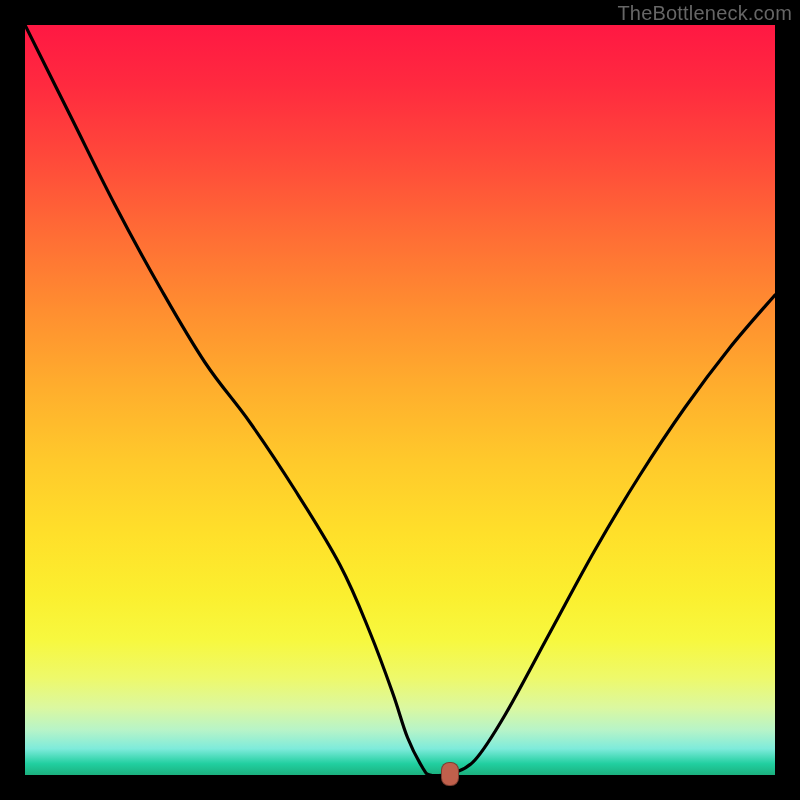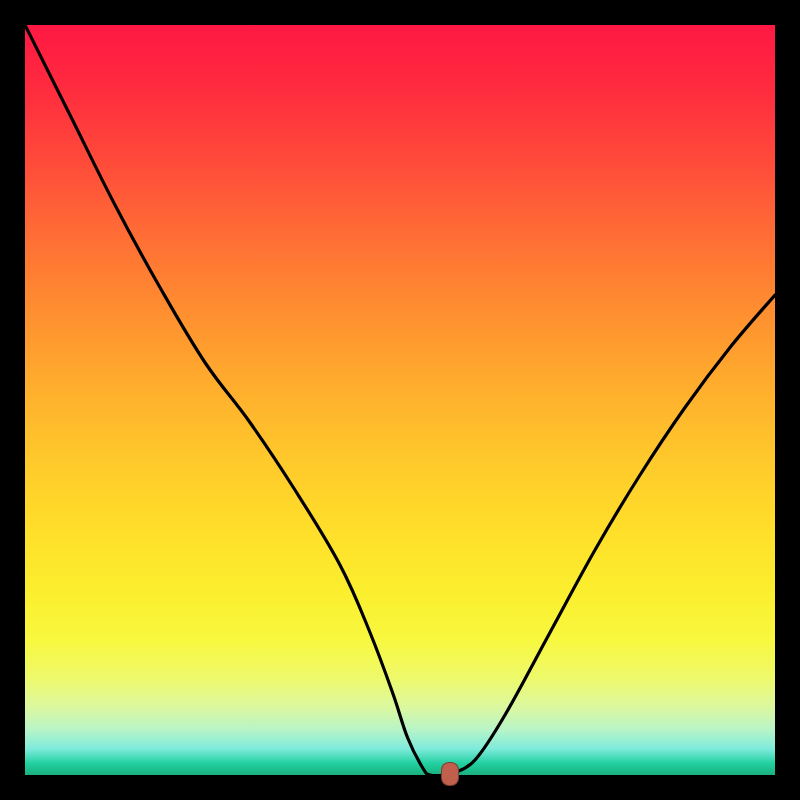--- a/index.html
+++ b/index.html
@@ -68,20 +68,21 @@
     color: #666;
     font-size: 20px;
     font-weight: 500;
     letter-spacing: 0.2px;
   }
 </style>
 </head>
 <body>
 
 <div class="frame">
+  <div class="watermark">TheBottleneck.com</div>
 
   <div class="plot-area">
     <svg class="curve-svg" viewBox="0 0 750 750" preserveAspectRatio="none">
       <path id="curve-path" fill="none" stroke="#000" stroke-width="3.2" stroke-linecap="round" stroke-linejoin="round" d="M 0.0 0.0 C 8.1 16.2, 28.8 57.6, 45.0 90.0 C 61.2 122.4, 73.8 148.9, 90.0 180.0 C 106.2 211.1, 118.8 234.2, 135.0 262.5 C 151.2 290.8, 163.8 313.2, 180.0 337.5 C 196.2 361.8, 208.8 374.6, 225.0 397.5 C 241.2 420.4, 253.8 439.4, 270.0 465.0 C 286.2 490.6, 301.5 514.4, 315.0 540.0 C 328.5 565.6, 335.6 584.5, 345.0 607.5 C 354.4 630.5, 360.8 648.6, 367.5 667.5 C 374.3 686.4, 377.1 699.0, 382.5 712.5 C 387.9 726.0, 393.4 735.8, 397.5 742.5 C 401.6 749.3, 400.9 748.6, 405.0 750.0 C 409.1 751.4, 416.0 750.3, 420.0 750.0 C 424.1 749.7, 422.1 751.2, 427.5 748.5 C 432.9 745.8, 440.6 745.5, 450.0 735.0 C 459.4 724.5, 466.5 713.0, 480.0 690.0 C 493.5 667.0, 508.8 637.2, 525.0 607.5 C 541.2 577.8, 553.8 553.4, 570.0 525.0 C 586.2 496.6, 598.8 475.6, 615.0 450.0 C 631.2 424.4, 643.8 405.4, 660.0 382.5 C 676.2 359.6, 688.8 342.8, 705.0 322.5 C 721.2 302.3, 741.9 279.4, 750.0 270.0"></path>
     </svg>
     <div id="marker" class="marker" style="left: 415.75px; top: 736.75px;"></div>
   </div>
 </div>
 
 </body></html>

